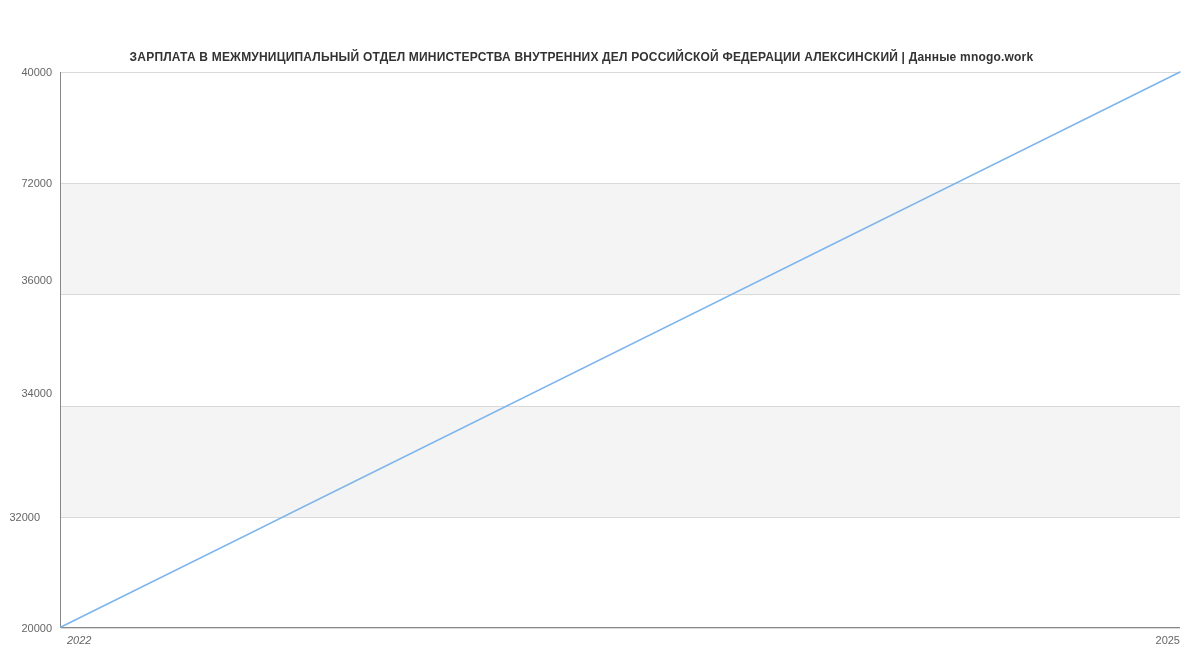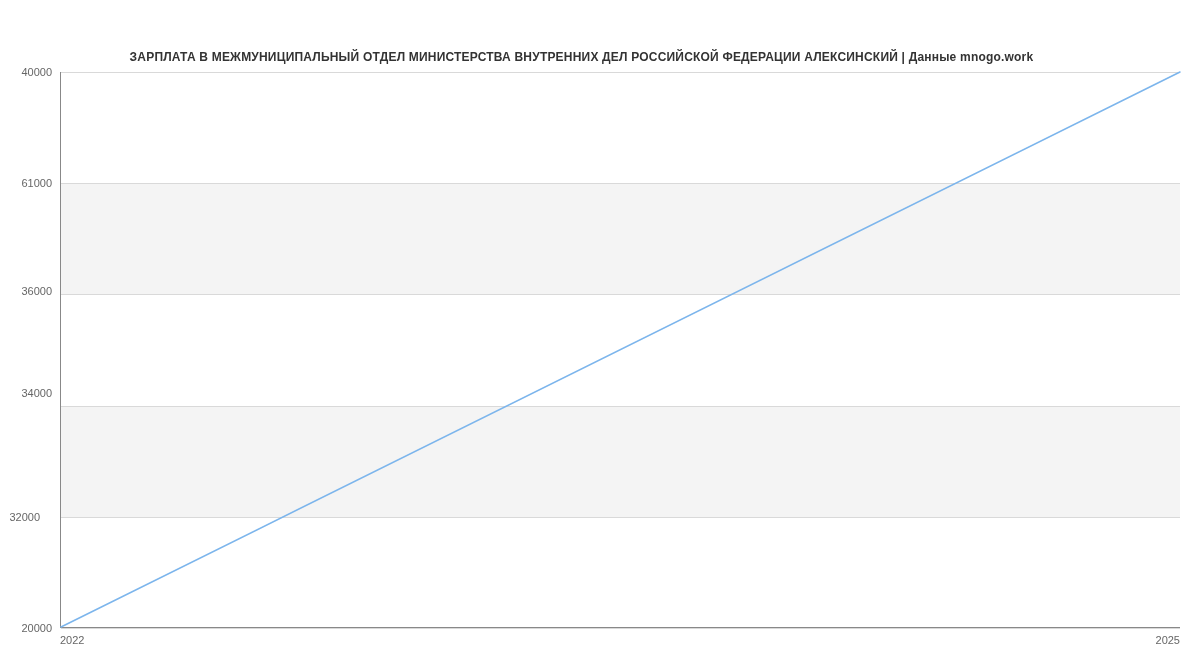--- a/index.html
+++ b/index.html
@@ -91,18 +91,18 @@
       <div class="gridline" style="top: 222.4px;"></div>
       <div class="gridline" style="top: 111.2px;"></div>
       <div class="gridline" style="top: 0px;"></div>
       <svg class="lines" id="svg" preserveAspectRatio="none" viewBox="0 0 1120 556">
         <path d="M0.00 556.00 L1120.00 0.00" class="series-line" stroke="#7cb5ec"></path>
       </svg>
   </div>
 <div class="y-label" style="left: 52px; top: 584px; transform: translate(-100%, -50%);">20000</div>
     <div class="y-label" style="left: 40px; top: 472.8px; transform: translate(-100%, -50%);">32000</div>
     <div class="y-label" style="left: 52px; top: 349px; transform: translate(-100%, -50%);">34000</div>
-    <div class="y-label" style="left: 52px; top: 247px; transform: translate(-100%, -50%);">36000</div>
-    <div class="y-label" style="left: 52px; top: 139.2px; transform: translate(-100%, -50%);">61000</div>
+    <div class="y-label" style="left: 52px; top: 236px; transform: translate(-100%, -50%);">36000</div>
+    <div class="y-label" style="left: 52px; top: 139.2px; transform: translate(-100%, -50%);">72000</div>
     <div class="y-label" style="left: 52px; top: 28px; transform: translate(-100%, -50%);">40000</div>
-    <div class="x-label" style="top: 590px; left: 60px;">2022</div>
+    <div class="x-label" style="top: 590px; left: 67px; font-style: italic;">2022</div>
     <div class="x-label" style="top: 590px; left: 1180px; transform: translateX(-100%);">2025</div>
   </div>
 
 </body></html>

